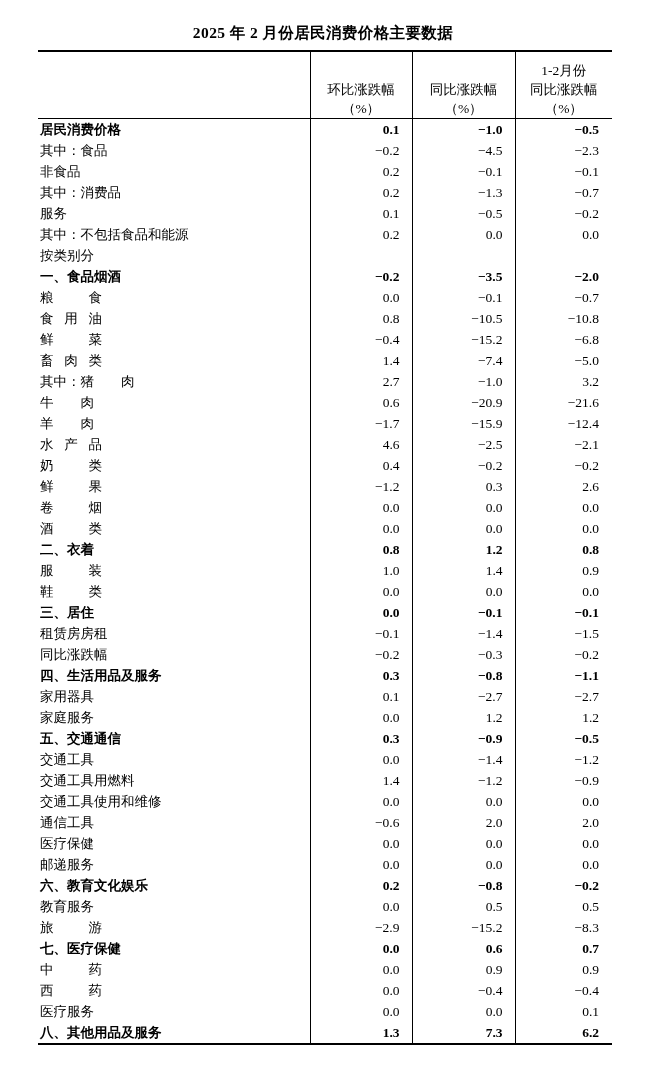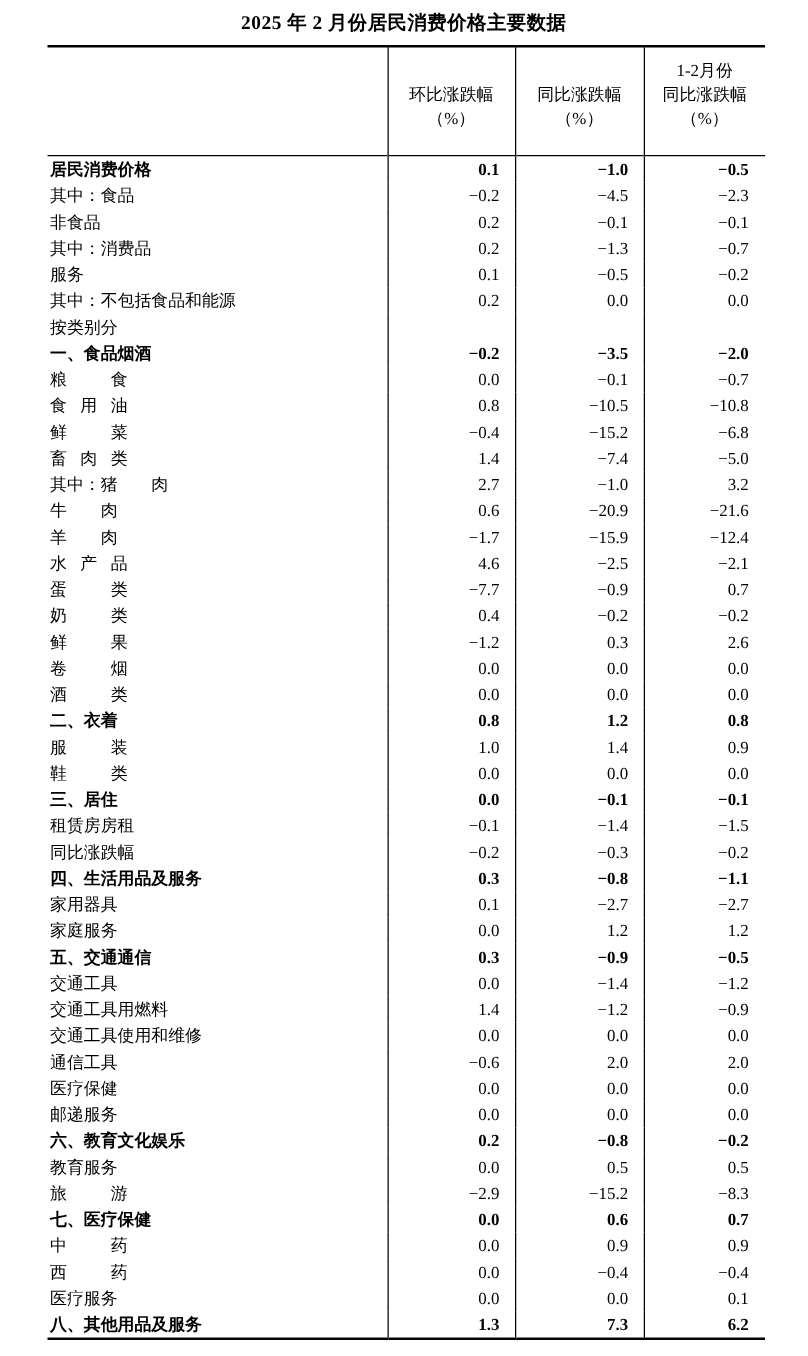--- a/index.html
+++ b/index.html
@@ -20,21 +20,21 @@
     width: 646px;
     height: 1085px;
     box-sizing: border-box;
   }
 
   .doc-title {
     text-align: center;
     font-size: 15.5px;
     font-weight: bold;
     letter-spacing: 0.4px;
-    padding-top: 9px;
+    padding-top: 23px;
     padding-bottom: 8px;
     line-height: 1.25;
   }
 
   .table-wrap {
     margin: 0 34px 0 38px;
   }
 
   table.cpi {
     width: 574px;
@@ -62,21 +62,21 @@
     padding: 0;
     vertical-align: bottom;
     line-height: 1.42;
     text-align: center;
   }
   thead th.blank {
     border-right: 1.1px solid #000;
   }
   thead th.hd {
     border-right: 1.1px solid #000;
-    padding-bottom: 20px;
+    padding-bottom: 0;
   }
   thead th.hd.last { border-right: none; }
   thead tr.headrow th { height: 66px; }
 
   .hl { display: block; }
 
   tbody td {
     padding: 0;
     height: 21px;
     line-height: 21px;
@@ -241,26 +241,20 @@
             <td class="val">−15.9</td>
             <td class="val last">−12.4</td>
           </tr>
           <tr>
             <td class="lbl i2"><span class="sp3">水产品</span></td>
             <td class="val">4.6</td>
             <td class="val">−2.5</td>
             <td class="val last">−2.1</td>
           </tr>
           <tr>
-            <td class="lbl i2"><span class="sp3">蛋类</span></td>
-            <td class="val">−7.7</td>
-            <td class="val">−0.9</td>
-            <td class="val last">0.7</td>
-          </tr>
-          <tr>
             <td class="lbl i2"><span class="sp3">奶类</span></td>
             <td class="val">0.4</td>
             <td class="val">−0.2</td>
             <td class="val last">−0.2</td>
           </tr>
           <tr>
             <td class="lbl i2"><span class="sp3">鲜果</span></td>
             <td class="val">−1.2</td>
             <td class="val">0.3</td>
             <td class="val last">2.6</td>

